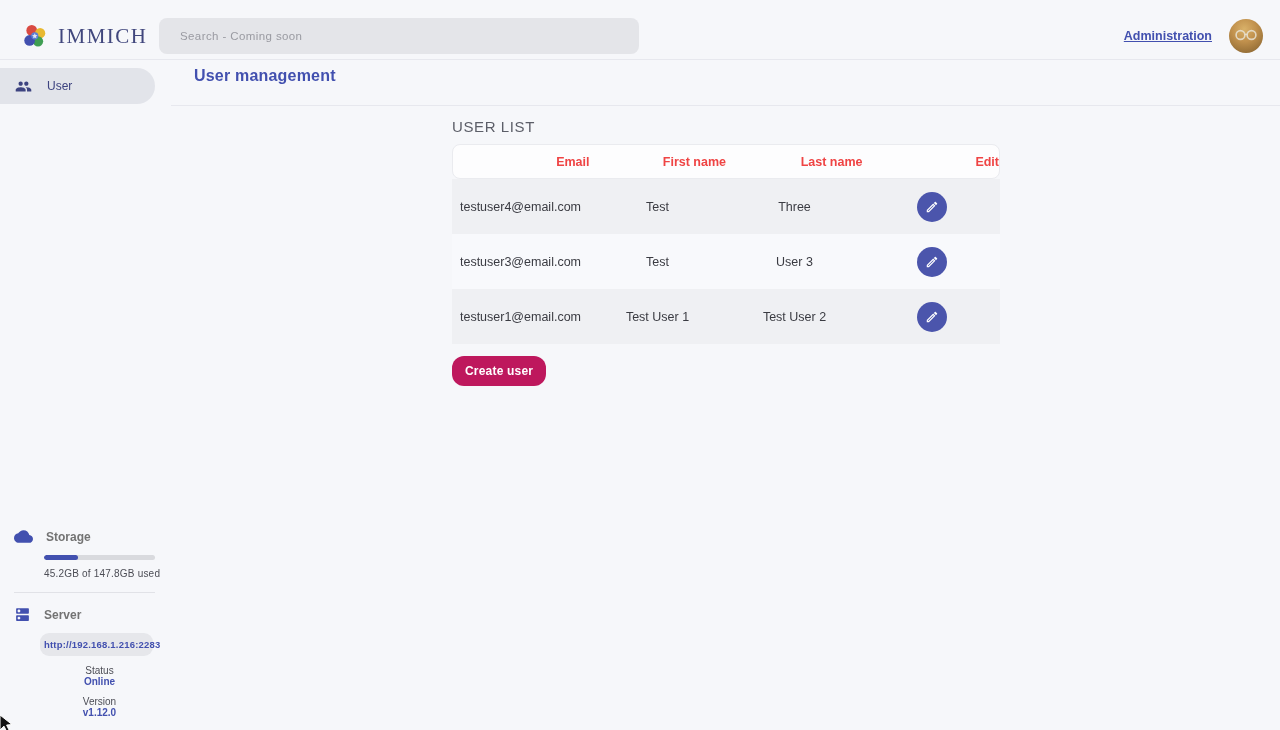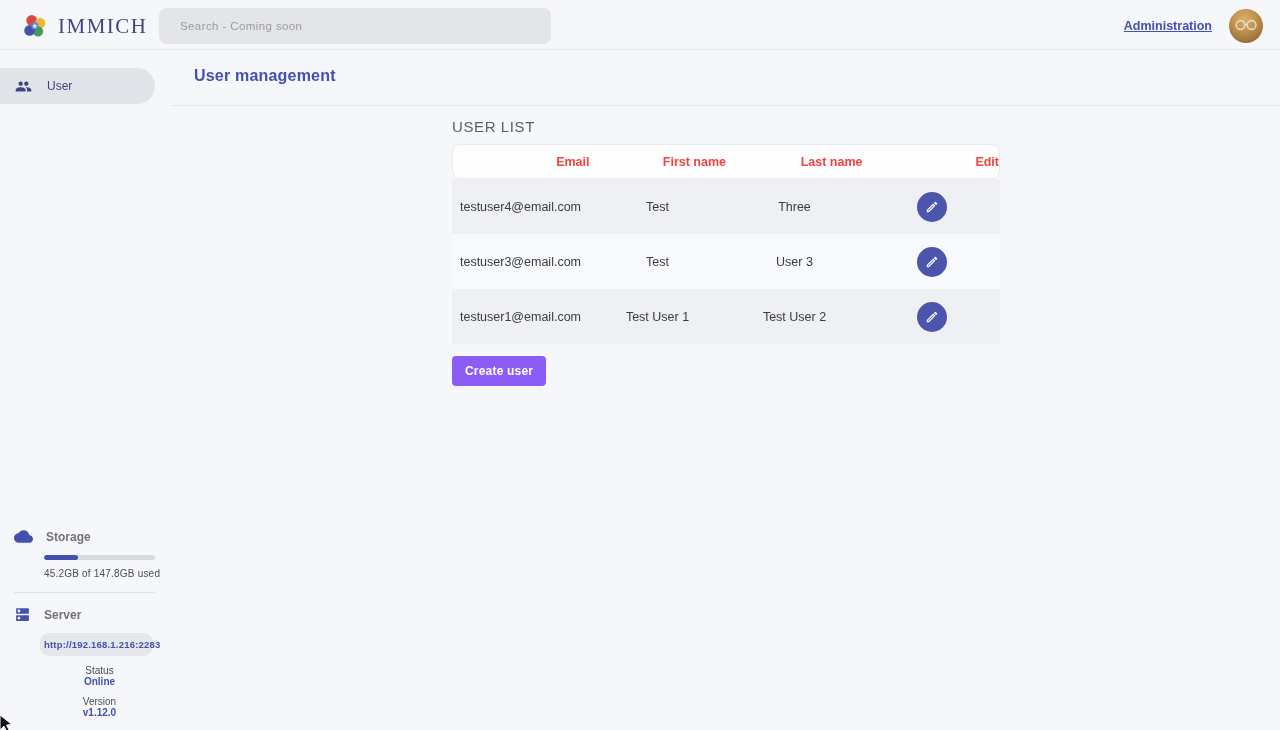--- a/index.html
+++ b/index.html
@@ -6,34 +6,34 @@
   html,body { width:1280px; height:730px; overflow:hidden; }
   body {
     font-family:"Liberation Sans", sans-serif;
     background:#f6f7fa;
     color:#33343e;
     position:relative;
   }
 
   
   .navbar {
-    position:absolute; top:3px; left:0; width:1280px; height:47px;
+    position:absolute; top:13px; left:0; width:1280px; height:47px;
     display:flex; align-items:center;
     background:#f6f7fa;
     border-bottom:1px solid #e7e8ee;
     z-index:5;
   }
   .brand { display:flex; align-items:center; gap:9px; padding-left:21px; width:159px; }
   .brand-logo { width:28px; height:28px; }
   .brand-name {
     font-family:"Liberation Serif", serif;
     font-size:21px; letter-spacing:1.5px; color:#41477d; font-weight:500;
   }
   .search-wrap {
-    width:392px; height:36px; margin-left:0;
+    width:480px; height:36px; margin-left:0;
     background:#e4e5e9; border-radius:8px;
     display:flex; align-items:center;
   }
   .search-input {
     width:100%; height:100%; background:transparent; border:none; outline:none;
     padding-left:21px; font-size:11.5px; letter-spacing:.4px;
     font-family:"Liberation Sans", sans-serif; color:#55565e;
   }
   .search-input::placeholder { color:#9a9ba2; }
   .nav-right { margin-left:auto; display:flex; align-items:center; gap:17px; padding-right:17px; }
@@ -107,24 +107,24 @@
   .trow.even { background:#f8f9fc; }
   .trow .td { flex:1; text-align:center; font-size:12.5px; color:#3a3b42; }
   .td-edit { flex:1; display:flex; justify-content:center; }
   .edit-btn {
     width:30px; height:30px; border-radius:50%; border:none; cursor:pointer;
     background:#4b55ac; display:flex; align-items:center; justify-content:center;
   }
 
   .create-btn {
     margin-top:12px; border:none; cursor:pointer;
-    background:#8b5cf6; color:#fff;
+    background:#be185d; color:#fff;
     font-family:"Liberation Sans", sans-serif;
     font-size:12px; font-weight:700; letter-spacing:.2px;
-    padding:8px 13px; border-radius:4px;
+    padding:8px 13px; border-radius:12px;
   }
 
   
   .cursor-glyph { position:absolute; left:-4px; top:714px; z-index:9; }
 </style>
 </head>
 <body>
 
 <div class="navbar">
   <div class="brand">

